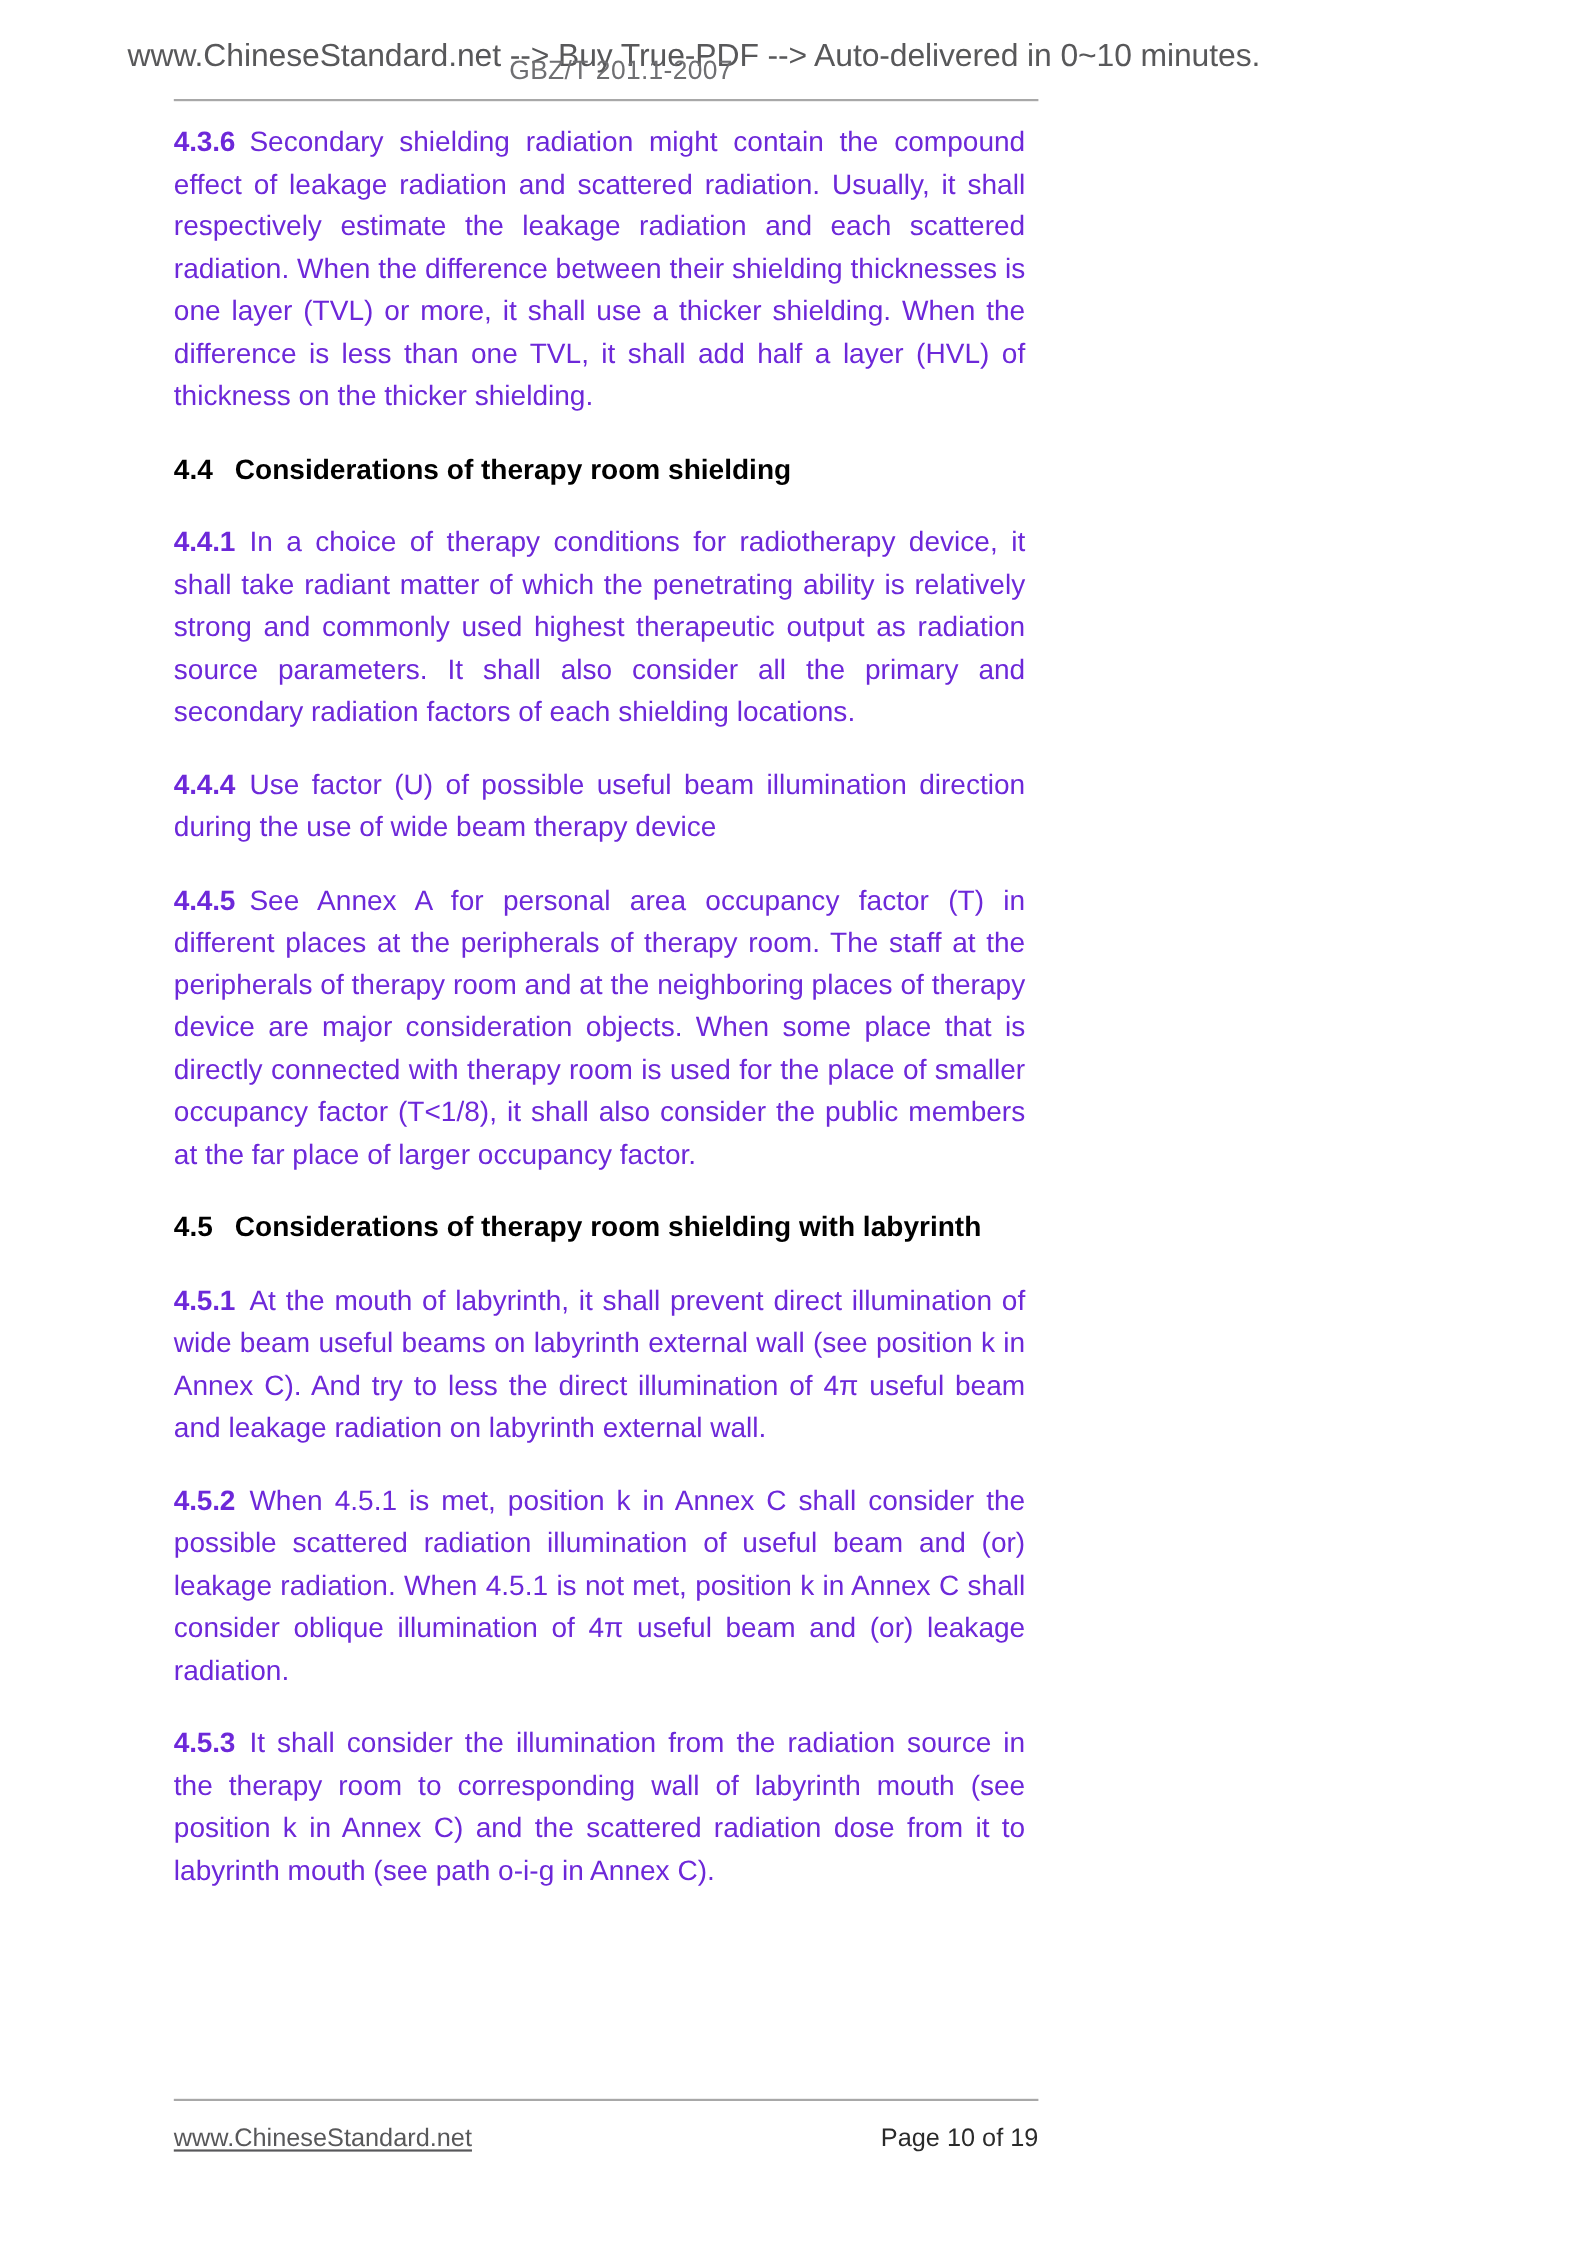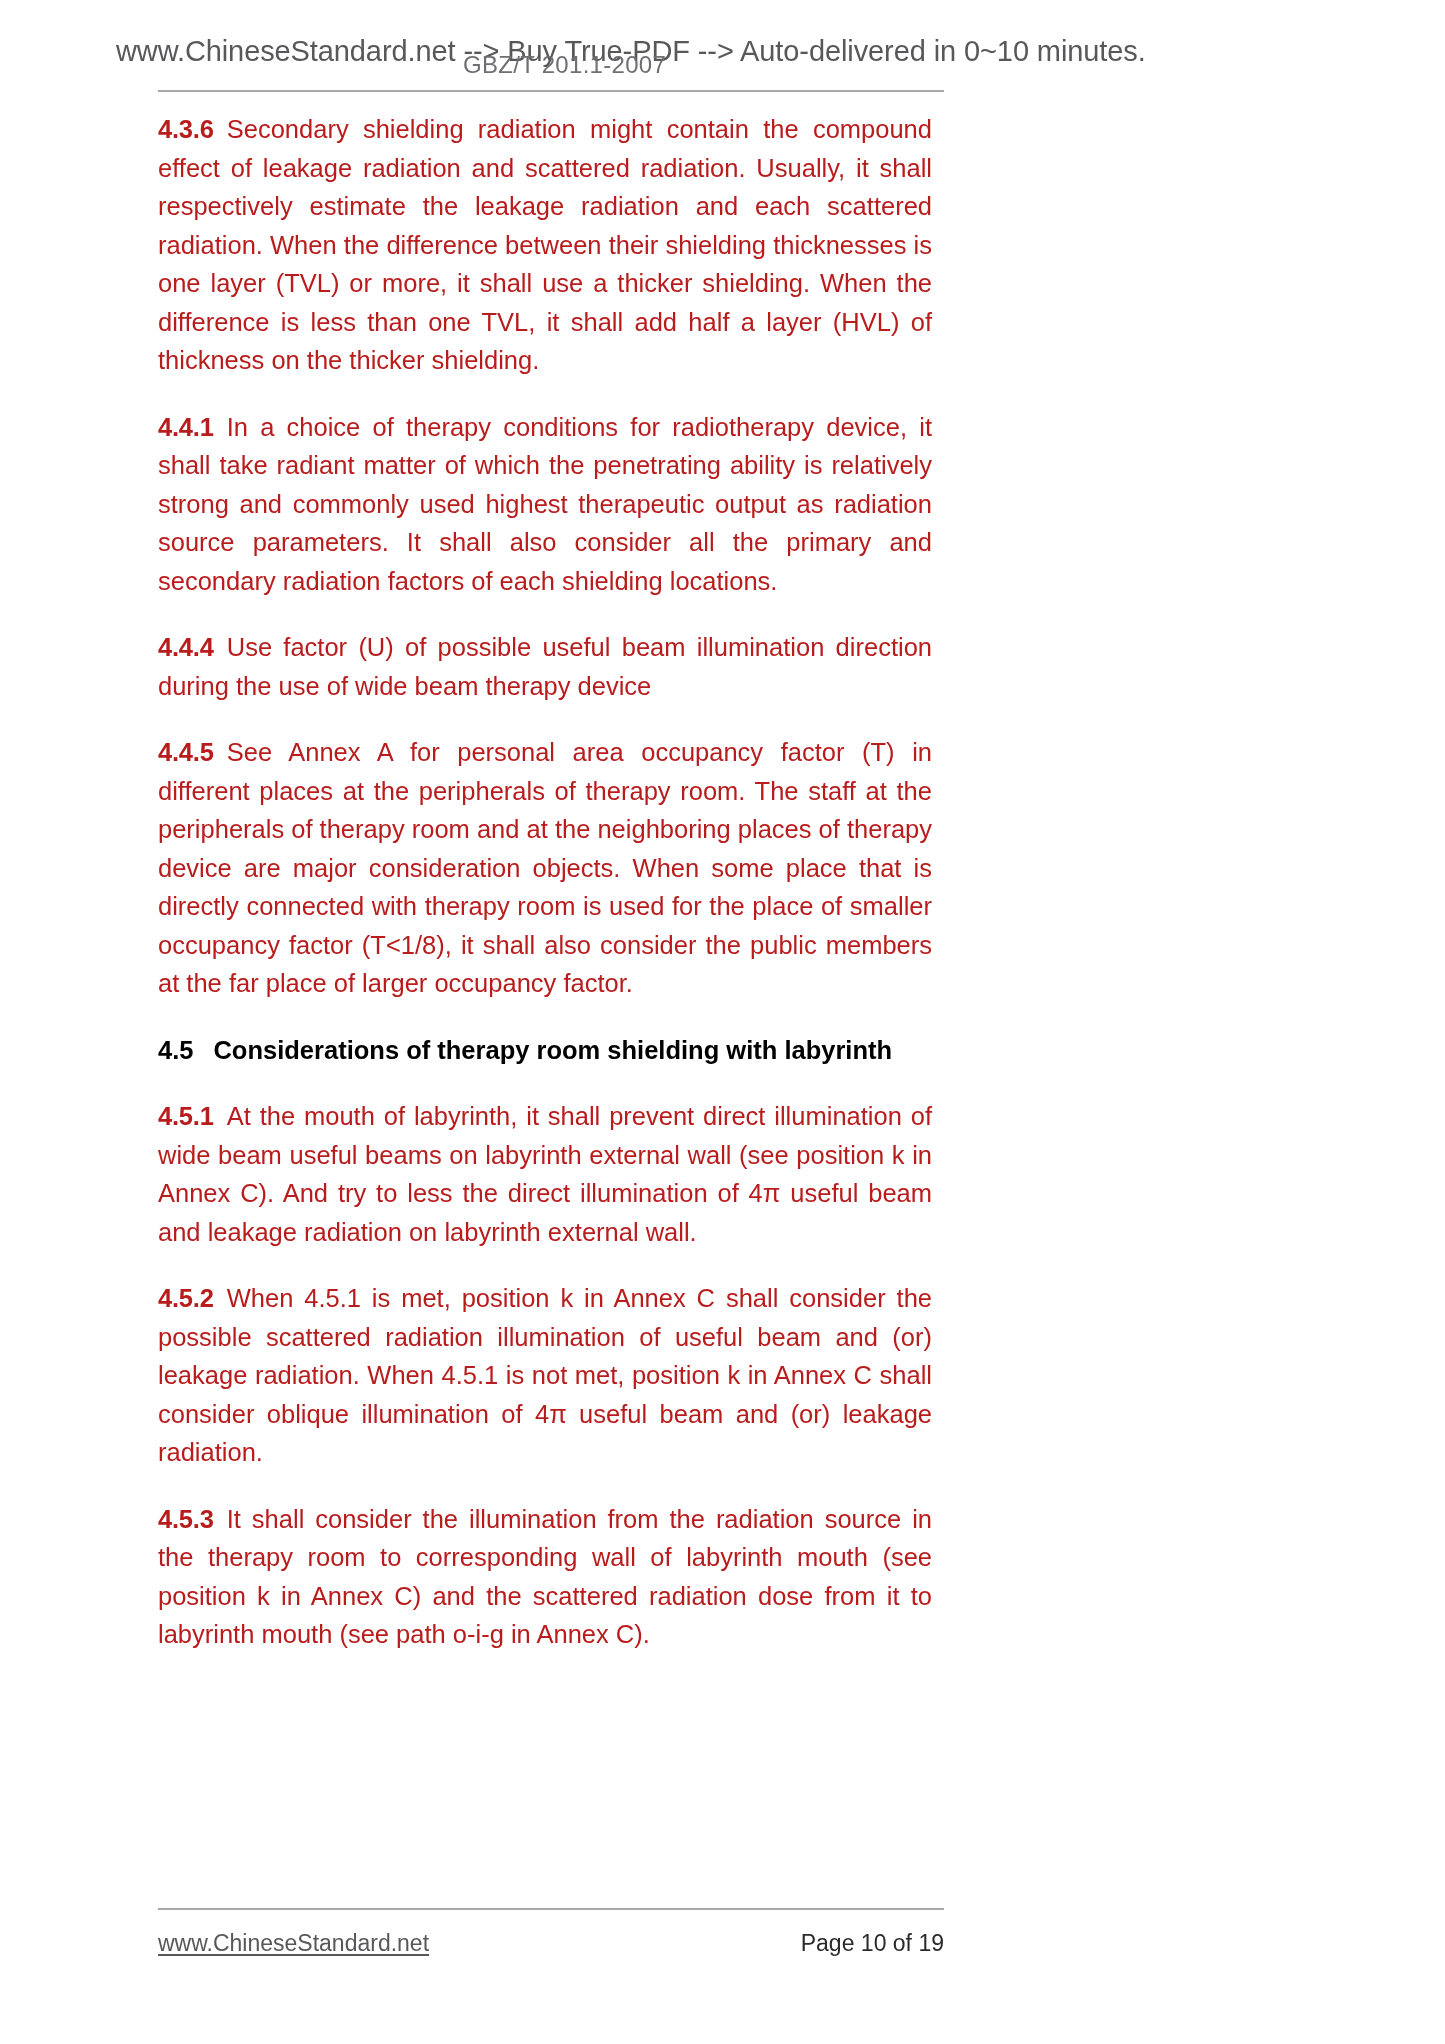--- a/index.html
+++ b/index.html
@@ -68,21 +68,21 @@
     left: 158px;
     width: 786px;
   }
 
   .para {
     margin: 0 12px 28px 0;
     font-size: 25.5px;
     line-height: 38.5px;
     text-align: justify;
     text-justify: inter-word;
-    color: #b91c1c;
+    color: #6d28d9;
     -webkit-hyphens: none;
     hyphens: none;
   }
   .para:last-child { margin-bottom: 0; }
 
   .para .num {
     font-weight: bold;
     letter-spacing: -0.2px;
   }
   .para .gap {
@@ -146,20 +146,21 @@
 <div class="page">
 
   <div class="header-zone">
     <div class="promo-line">www.ChineseStandard.net --&gt; Buy True-PDF --&gt; Auto-delivered in 0~10 minutes.</div>
     <div class="watermark-code">GBZ/T 201.1-2007</div>
     <div class="header-rule"></div>
   </div>
 
   <div class="content" id="content-root">
       <div class="para"><span class="num">4.3.6</span><span class="gap"></span><span>Secondary shielding radiation might contain the compound effect of leakage radiation and scattered radiation. Usually, it shall respectively estimate the leakage radiation and each scattered radiation. When the difference between their shielding thicknesses is one layer (TVL) or more, it shall use a thicker shielding. When the difference is less than one TVL, it shall add half a layer (HVL) of thickness on the thicker shielding.</span></div>
+      <div class="heading"><span class="num">4.4</span><span class="gap"></span><span>Considerations of therapy room shielding</span></div>
       <div class="para"><span class="num">4.4.1</span><span class="gap"></span><span>In a choice of therapy conditions for radiotherapy device, it shall take radiant matter of which the penetrating ability is relatively strong and commonly used highest therapeutic output as radiation source parameters. It shall also consider all the primary and secondary radiation factors of each shielding locations.</span></div>
       <div class="para"><span class="num">4.4.4</span><span class="gap"></span><span>Use factor (U) of possible useful beam illumination direction during the use of wide beam therapy device</span></div>
       <div class="para"><span class="num">4.4.5</span><span class="gap"></span><span>See Annex A for personal area occupancy factor (T) in different places at the peripherals of therapy room. The staff at the peripherals of therapy room and at the neighboring places of therapy device are major consideration objects. When some place that is directly connected with therapy room is used for the place of smaller occupancy factor (T&lt;1/8), it shall also consider the public members at the far place of larger occupancy factor.</span></div>
       <div class="heading"><span class="num">4.5</span><span class="gap"></span><span>Considerations of therapy room shielding with labyrinth</span></div>
       <div class="para"><span class="num">4.5.1</span><span class="gap"></span><span>At the mouth of labyrinth, it shall prevent direct illumination of wide beam useful beams on labyrinth external wall (see position k in Annex C). And try to less the direct illumination of 4π useful beam and leakage radiation on labyrinth external wall.</span></div>
       <div class="para"><span class="num">4.5.2</span><span class="gap"></span><span>When 4.5.1 is met, position k in Annex C shall consider the possible scattered radiation illumination of useful beam and (or) leakage radiation. When 4.5.1 is not met, position k in Annex C shall consider oblique illumination of 4π useful beam and (or) leakage radiation.</span></div>
       <div class="para"><span class="num">4.5.3</span><span class="gap"></span><span>It shall consider the illumination from the radiation source in the therapy room to corresponding wall of labyrinth mouth (see position k in Annex C) and the scattered radiation dose from it to labyrinth mouth (see path o-i-g in Annex C).</span></div>
     </div>
 
   <div class="footer-zone">

